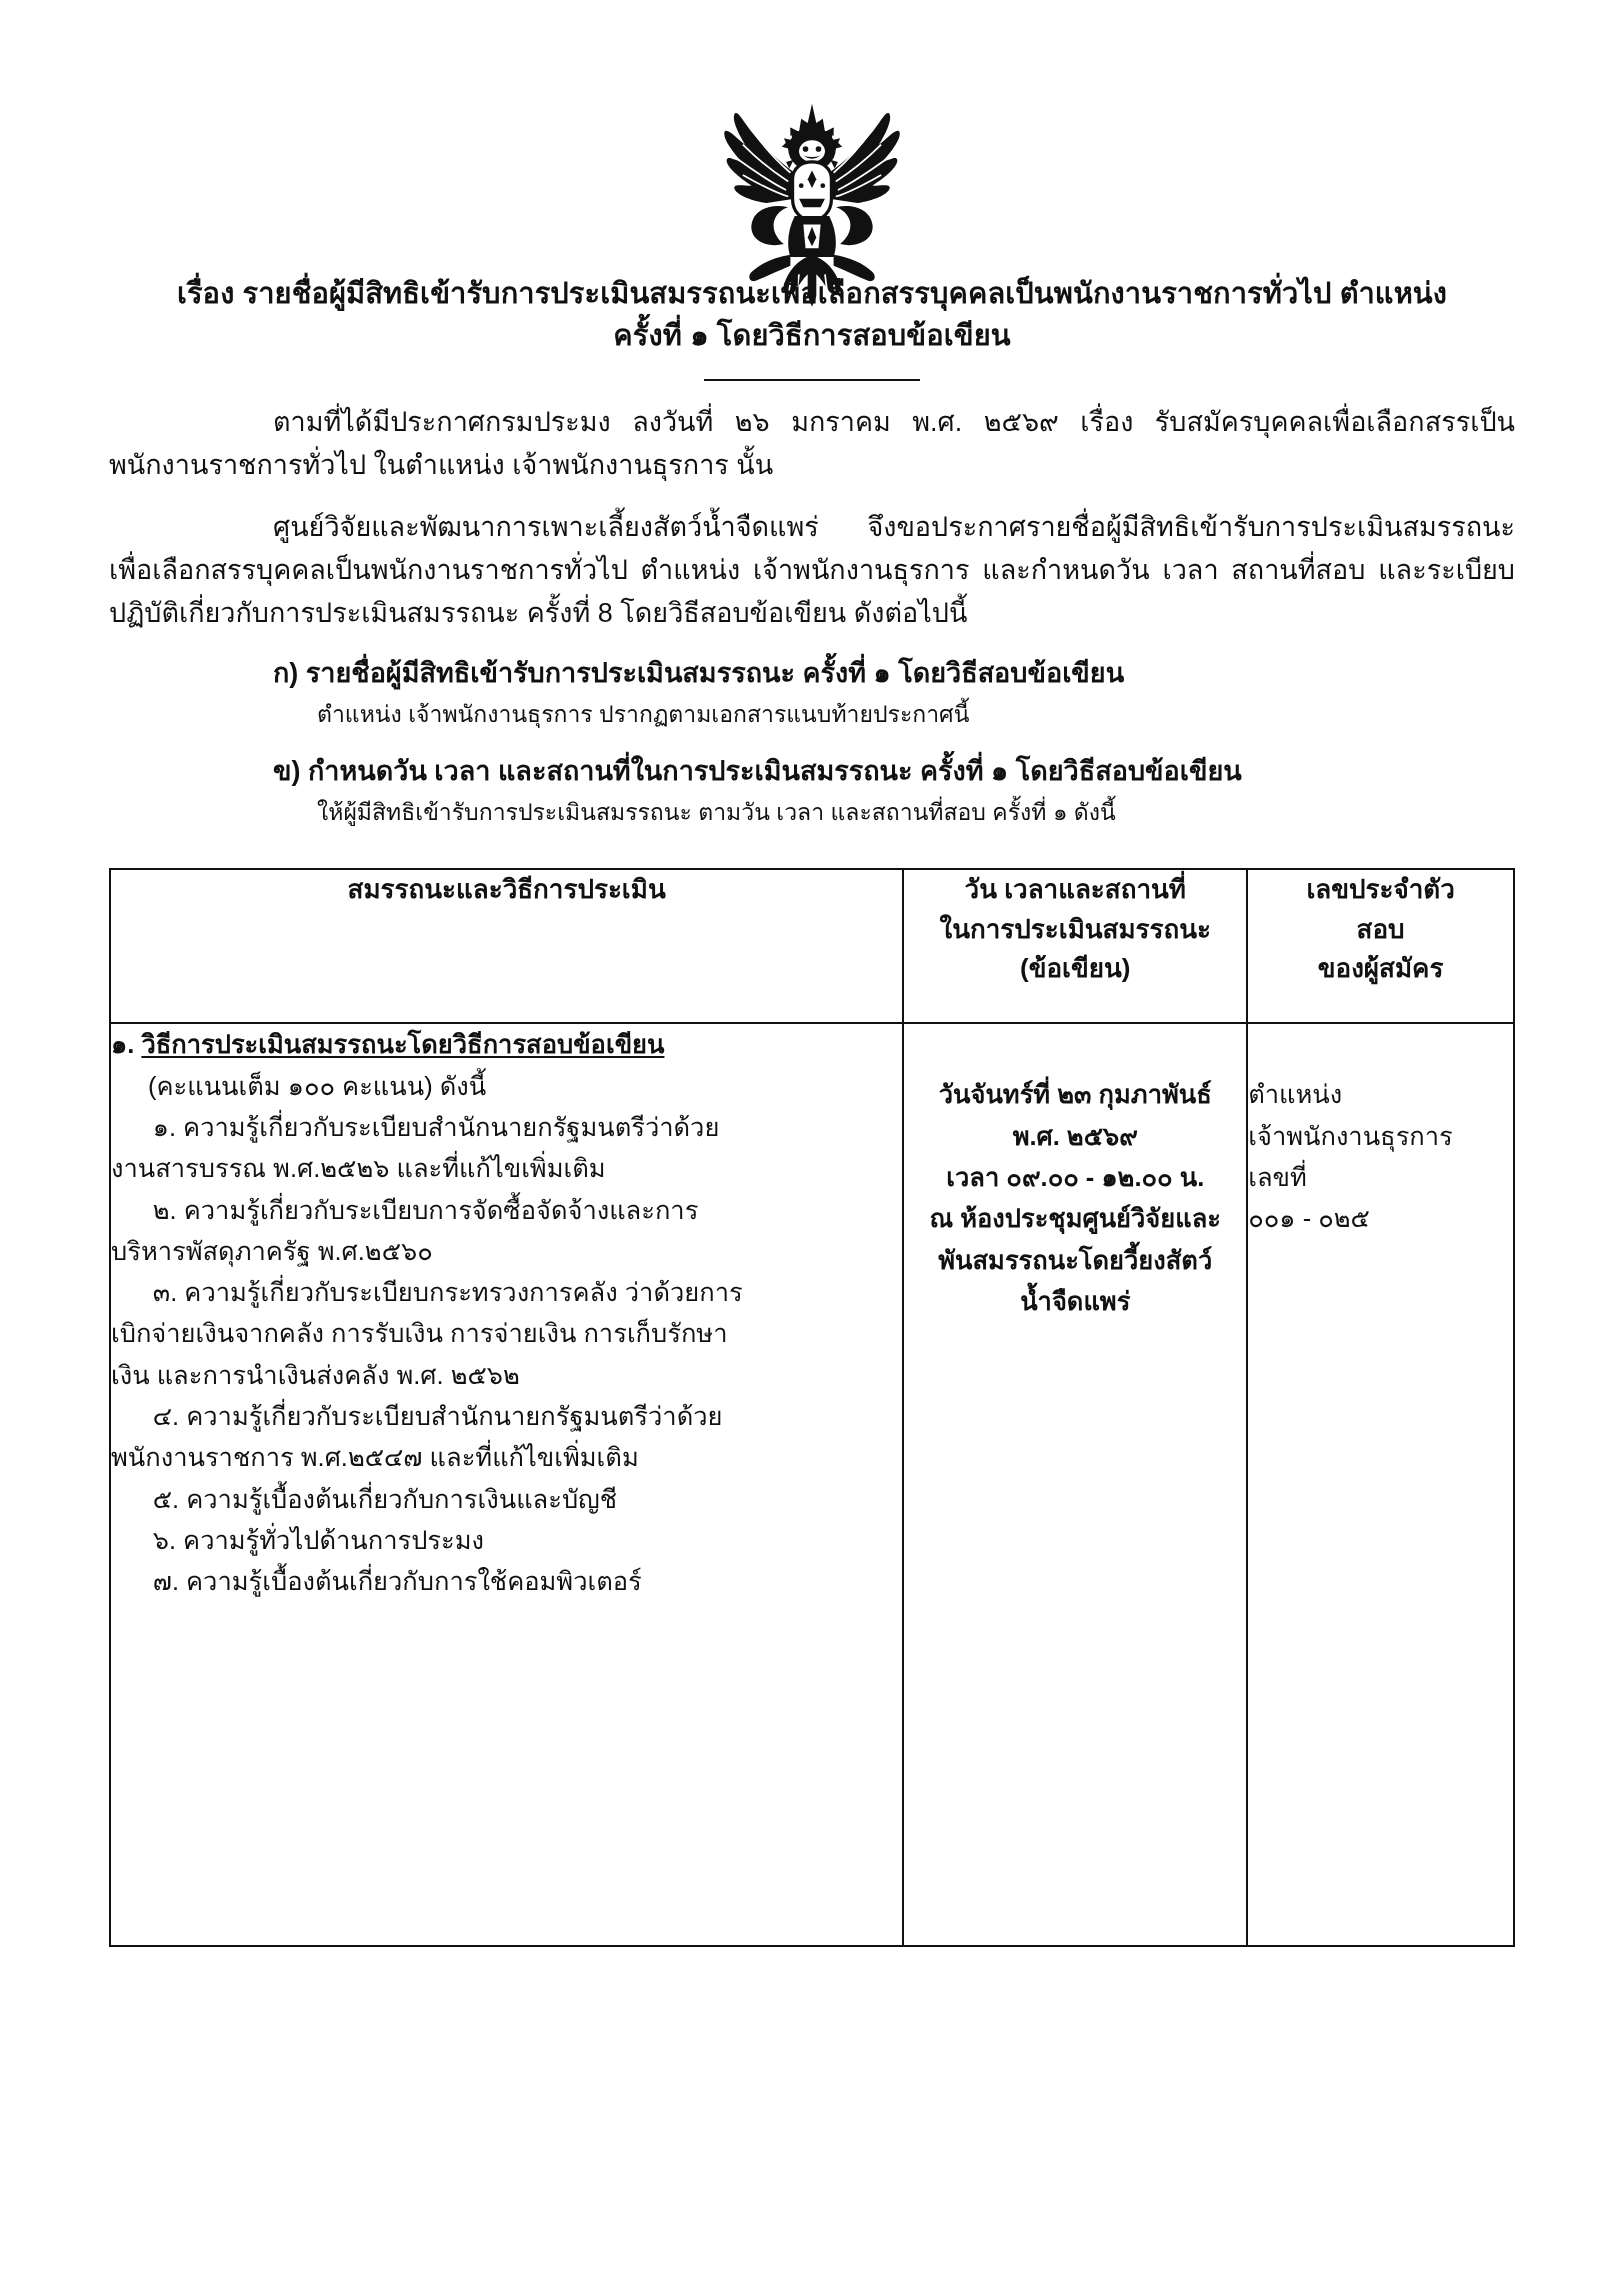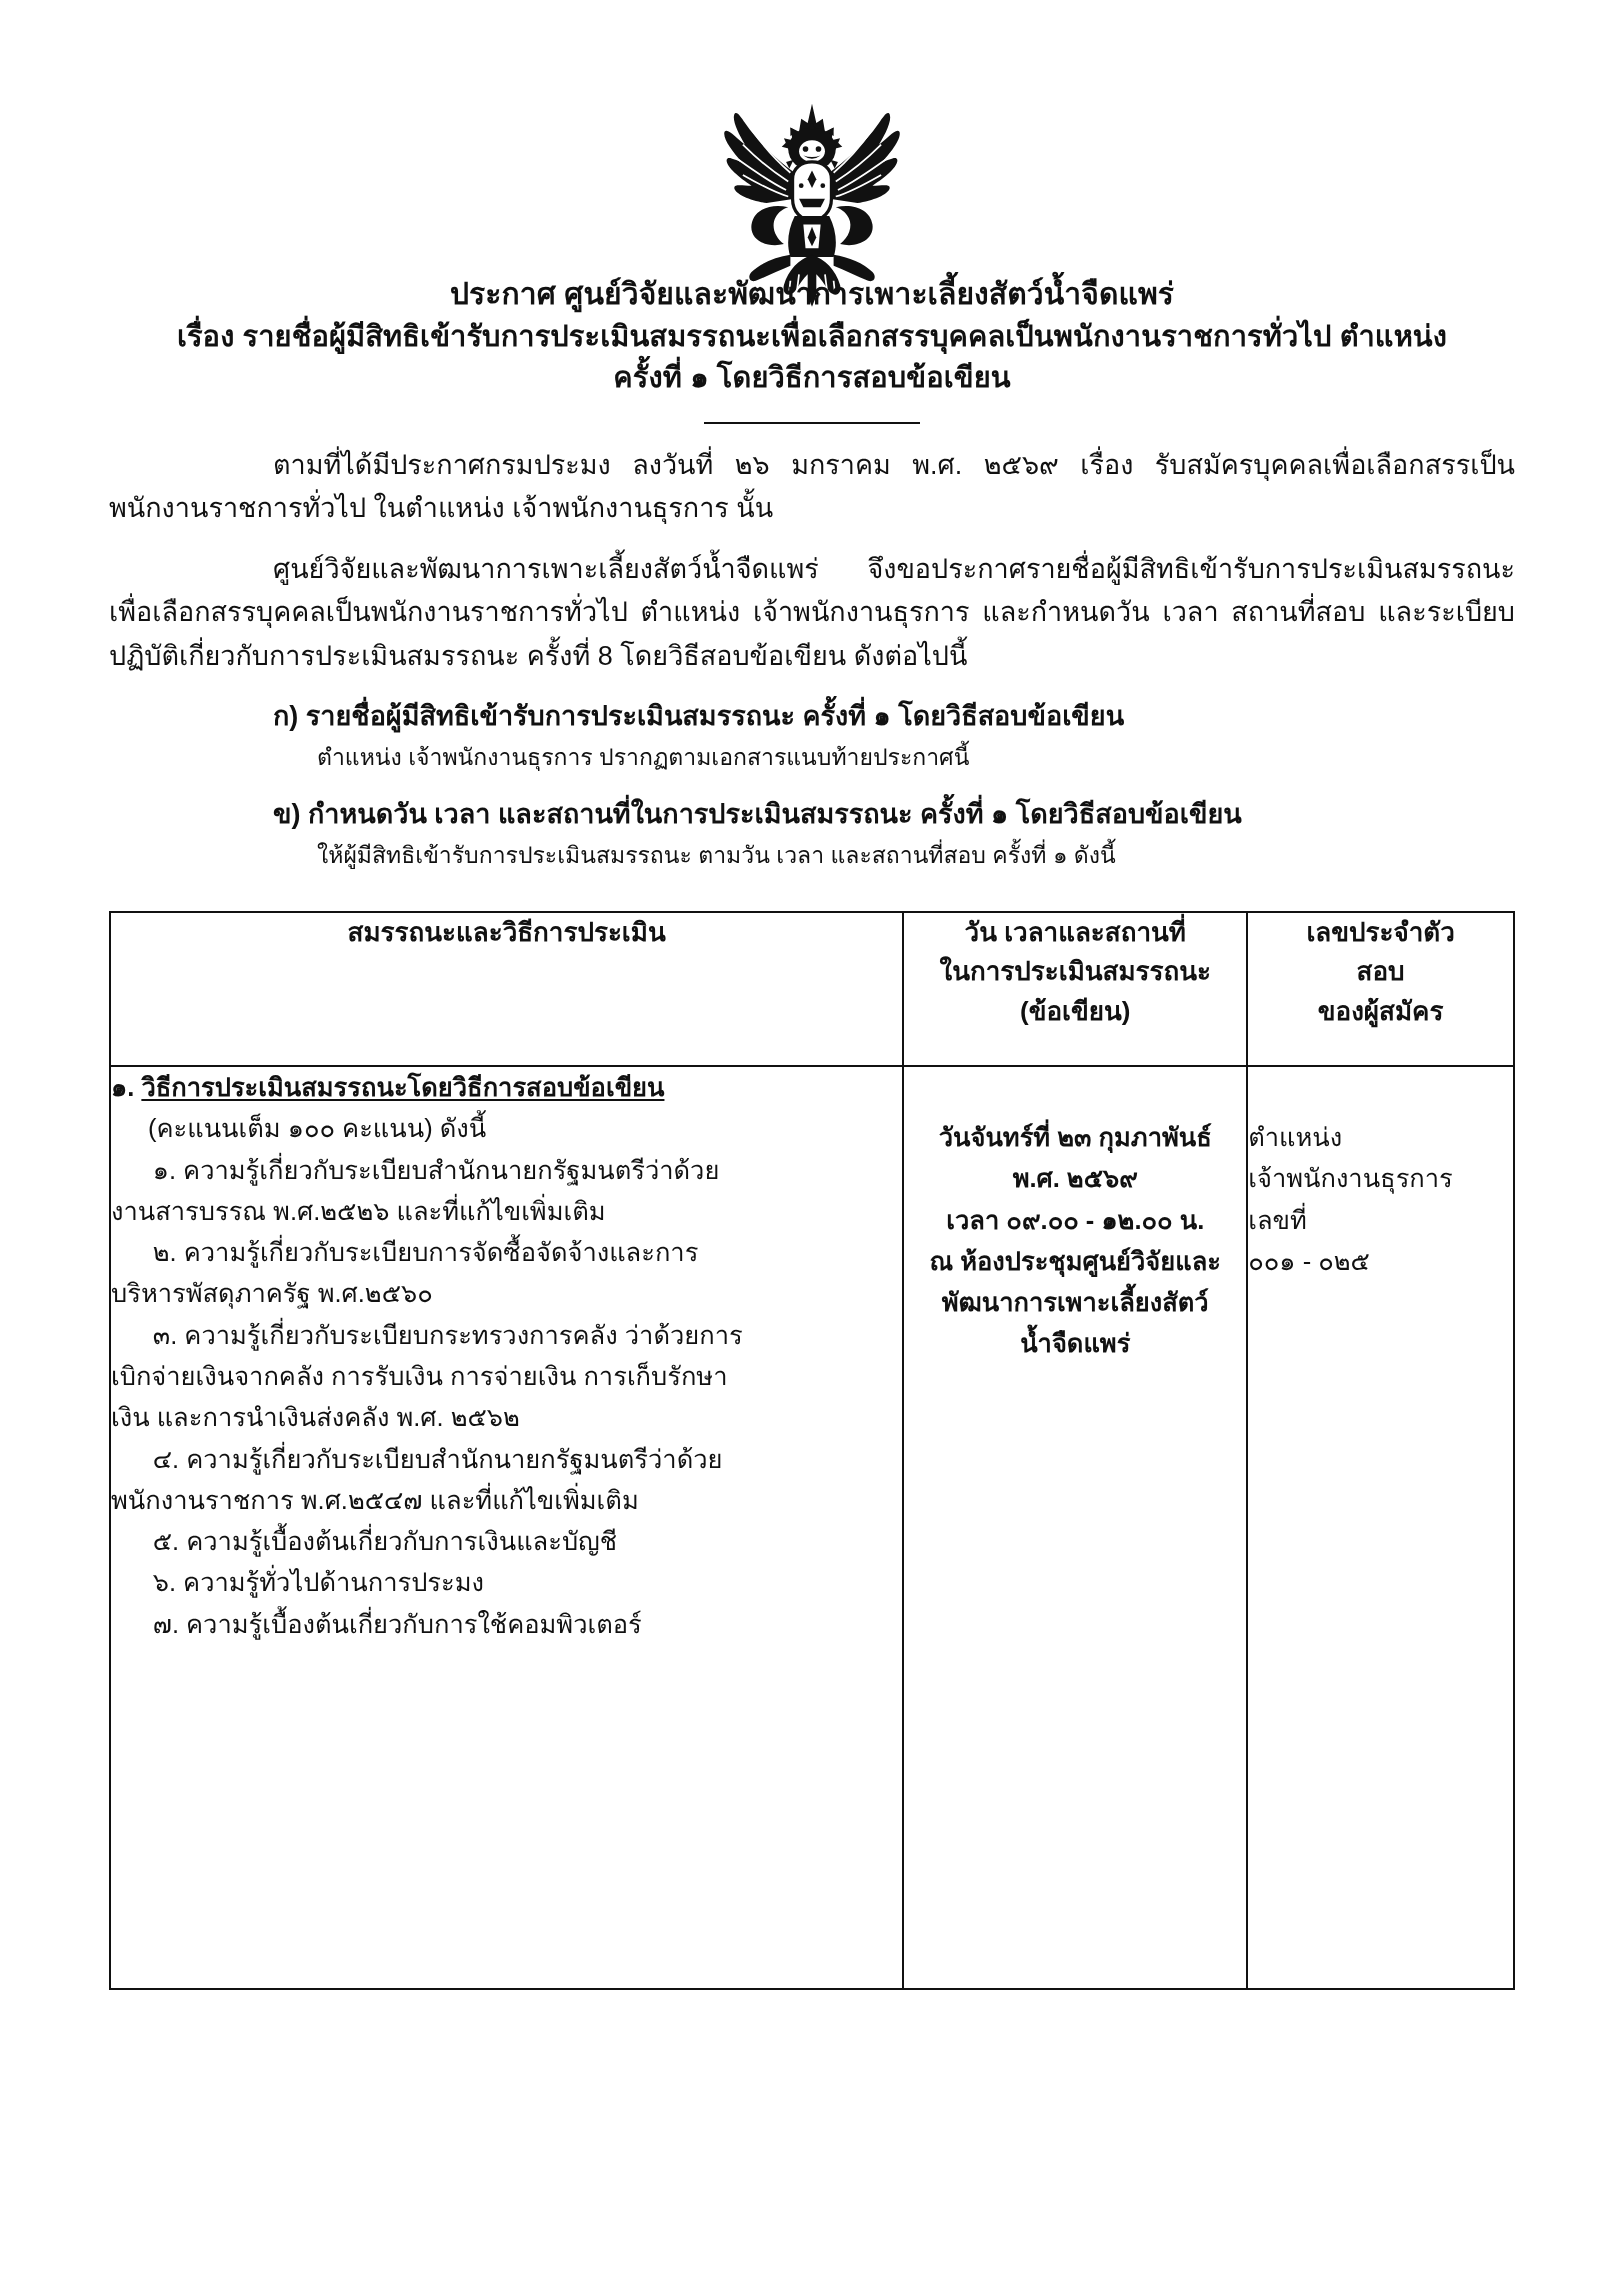--- a/index.html
+++ b/index.html
@@ -226,21 +226,20 @@
           <path d="M88 166 L86 182"></path>
           <path d="M112 166 L114 182"></path>
           <path d="M80 172 L79 181"></path>
           <path d="M120 172 L121 181"></path>
         </g>
       </g>
     </svg>
   </div>
 
   <div class="title-block">
-    <div class="title-line t1">ประกาศ ศูนย์วิจัยและพัฒนาการเพาะเลี้ยงสัตว์น้ำจืดแพร่</div>
     <div class="title-line">เรื่อง รายชื่อผู้มีสิทธิเข้ารับการประเมินสมรรถนะเพื่อเลือกสรรบุคคลเป็นพนักงานราชการทั่วไป ตำแหน่ง</div>
     <div class="title-line">ครั้งที่ ๑ โดยวิธีการสอบข้อเขียน</div>
   </div>
 
   <div class="rule-wrap">
     <div class="rule"></div>
   </div>
 
   <div class="body-block">
     <div class="para">ตามที่ได้มีประกาศกรมประมง ลงวันที่ ๒๖ มกราคม พ.ศ. ๒๕๖๙ เรื่อง รับสมัครบุคคลเพื่อเลือกสรรเป็นพนักงานราชการทั่วไป ในตำแหน่ง เจ้าพนักงานธุรการ นั้น</div>
@@ -328,21 +327,21 @@
               <span>๗.</span>
               <span>ความรู้เบื้องต้นเกี่ยวกับการใช้คอมพิวเตอร์</span>
             </div>
           </td>
 
           <td class="cell center">
             <div class="mid-line">วันจันทร์ที่ ๒๓ กุมภาพันธ์</div>
             <div class="mid-line">พ.ศ. ๒๕๖๙</div>
             <div class="mid-line">เวลา ๐๙.๐๐ - ๑๒.๐๐ น.</div>
             <div class="mid-line">ณ ห้องประชุมศูนย์วิจัยและ</div>
-            <div class="mid-line">พัฒนาการเพาะเลี้ยงสัตว์</div>
+            <div class="mid-line">พันสมรรถนะโดยวี้ยงสัตว์</div>
             <div class="mid-line">น้ำจืดแพร่</div>
           </td>
 
           <td class="cell center-plain">
             <div class="mid-line">ตำแหน่ง</div>
             <div class="mid-line">เจ้าพนักงานธุรการ</div>
             <div class="mid-line">เลขที่</div>
             <div class="mid-line">๐๐๑ - ๐๒๕</div>
           </td>
         </tr>

